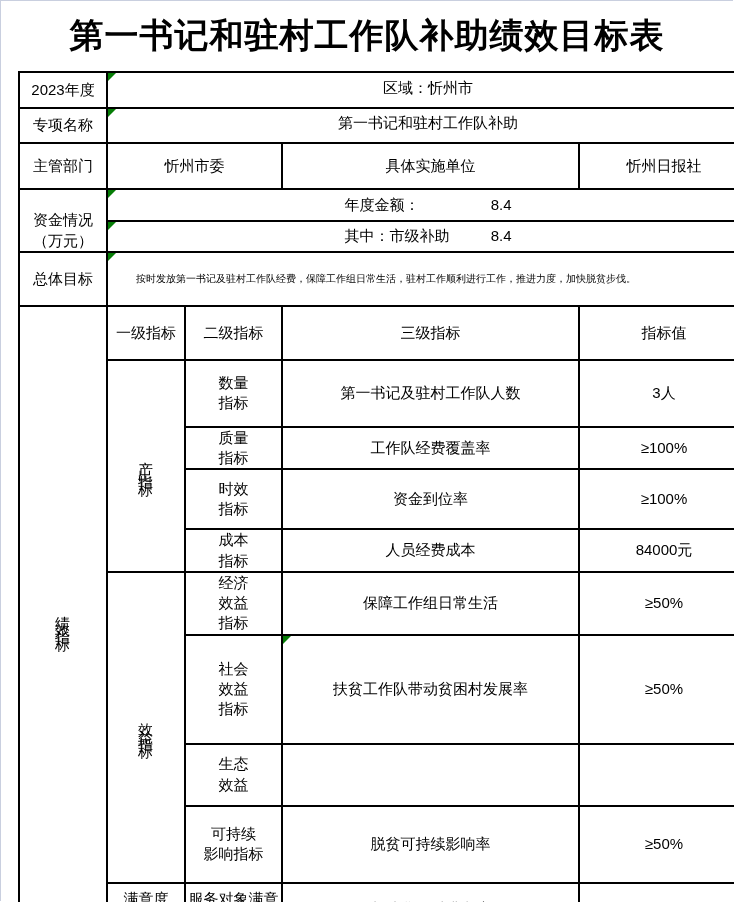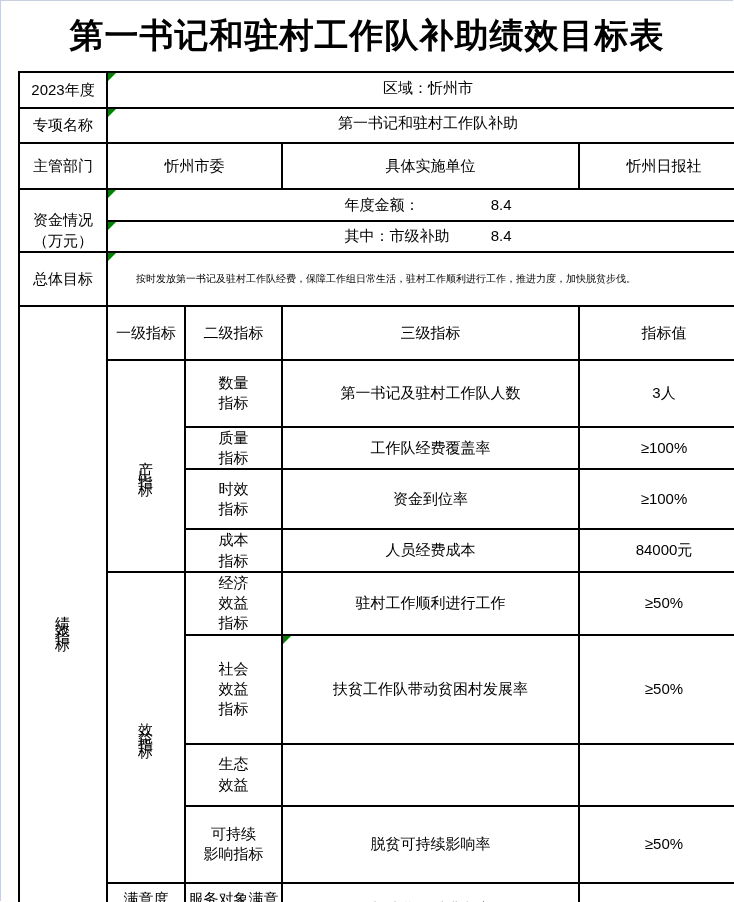--- a/index.html
+++ b/index.html
@@ -209,21 +209,21 @@
     <tr style="height:60px">
       <td rowspan="4">
         <span class="vert">效益指标</span>
       </td>
       <td>
         <span class="pre">经济
 效益
 指标</span>
       </td>
       <td>
-        <span>驻村工作顺利进行工作</span>
+        <span>保障工作组日常生活</span>
       </td>
       <td>
         <span>≥50%</span>
       </td>
     </tr>
 
     <tr style="height:109px">
       <td>
         <span class="pre">社会
 效益

